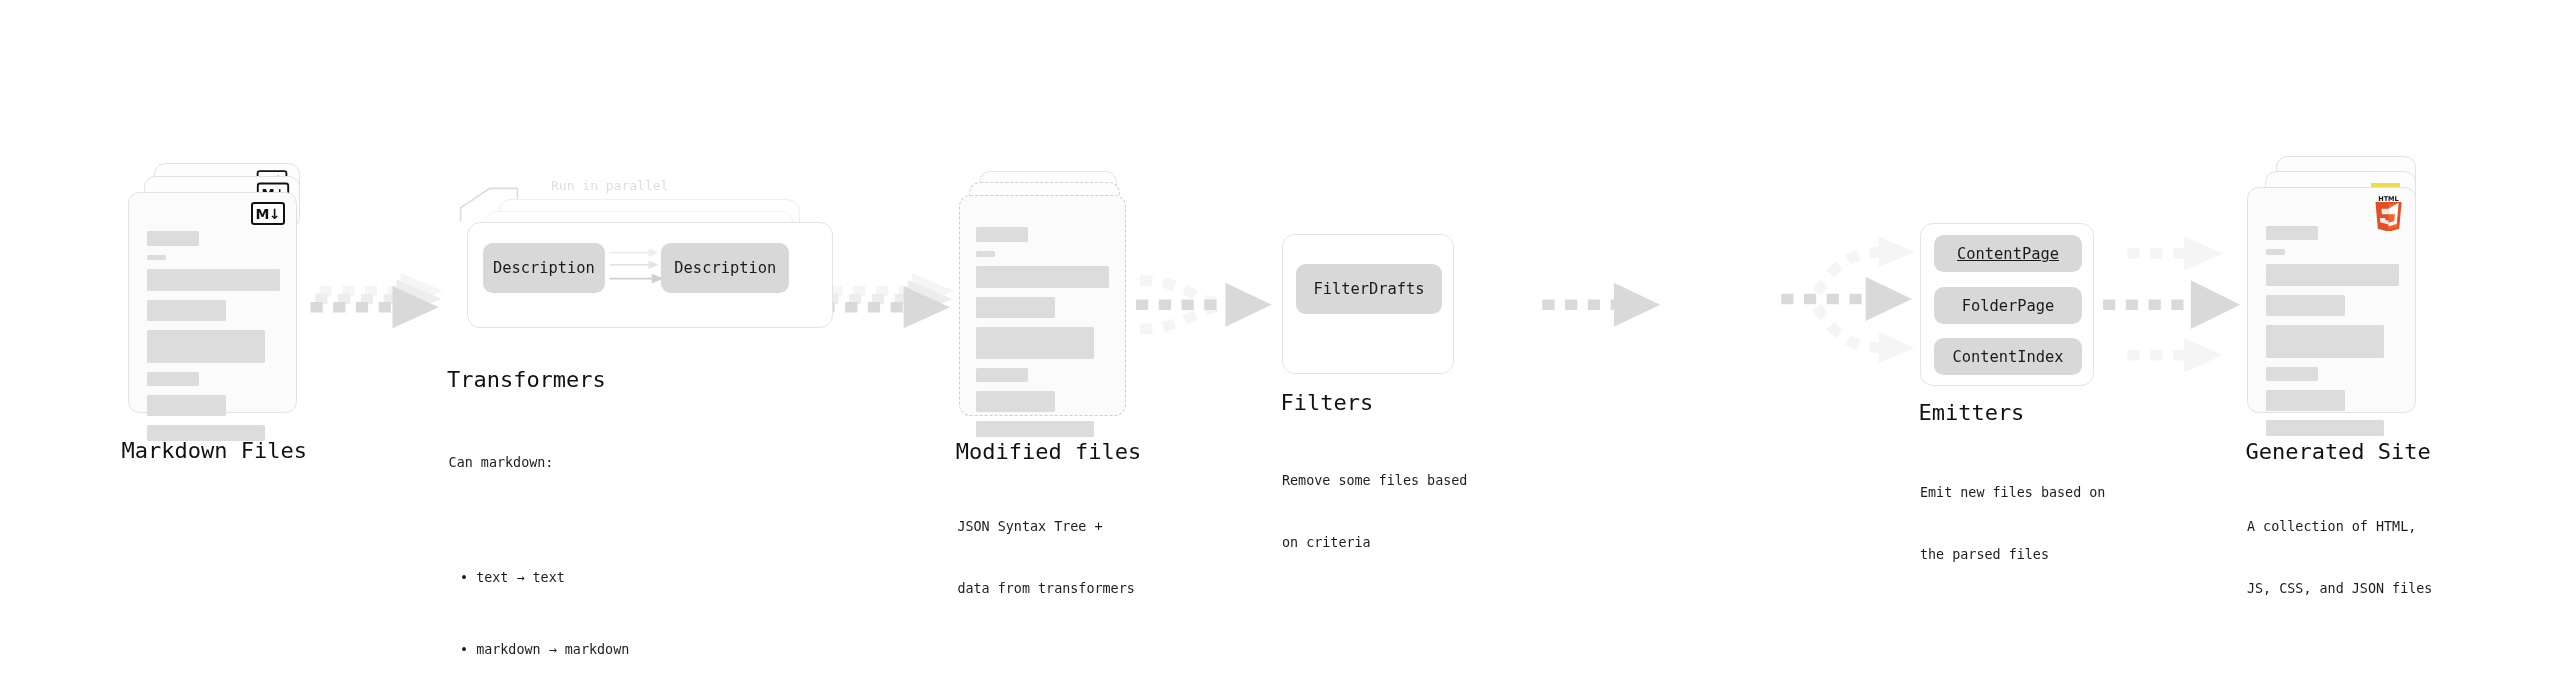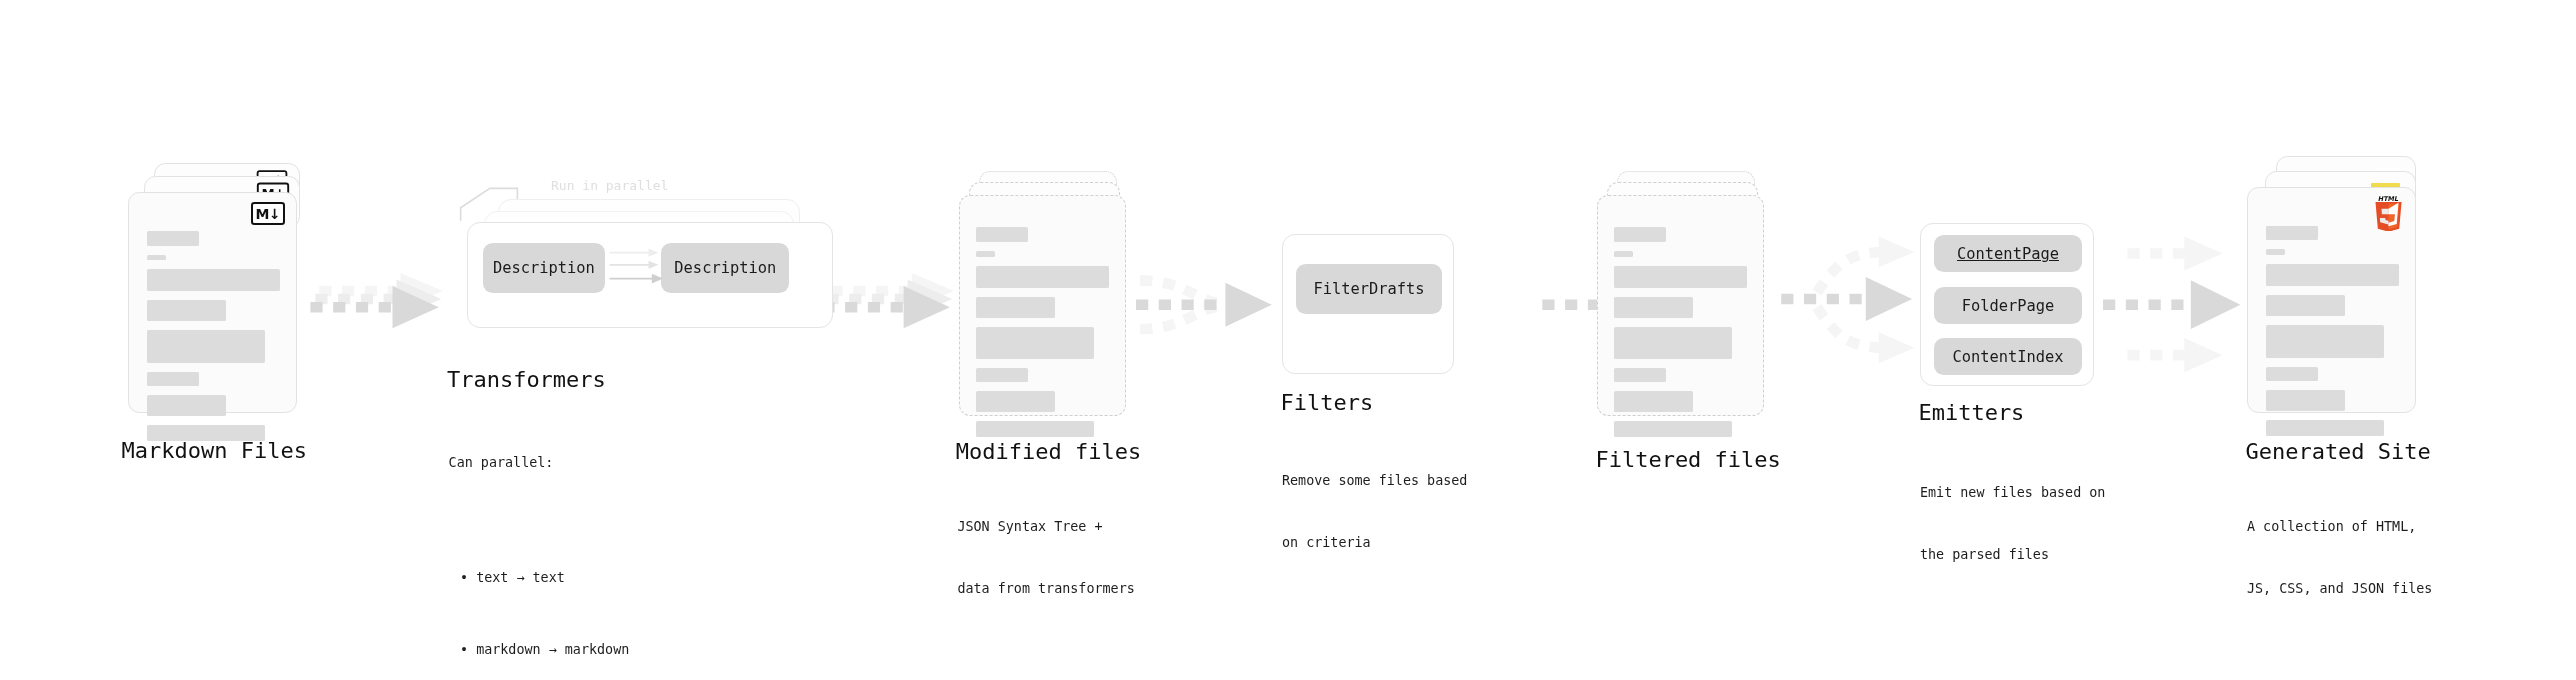--- a/index.html
+++ b/index.html
@@ -231,21 +231,21 @@
           <line x1="2" y1="33" x2="52" y2="33" stroke="#e3e3e3"></line>
           <polygon points="50,28 62,33 50,38" fill="#e3e3e3" stroke="none"></polygon>
           <line x1="2" y1="50" x2="56" y2="50" stroke="#cfcfcf"></line>
           <polygon points="54,44 68,50 54,56" fill="#cfcfcf" stroke="none"></polygon>
         </g>
       </svg>
     </div>
 
     <div class="title" style="left:-4.1px; top:184px;">Transformers</div>
     <div class="sub" style="left:-2.4px; top:228px;">
-      <div>Can parallel:</div>
+      <div>Can markdown:</div>
       <ul class="bullet-list" style="padding-left:11.4px;">
         <li>text → text</li>
         <li>markdown → markdown</li>
         
       </ul>
     </div>
   </div>
 
   <div class="node" style="left:959px; top:171px;">
     <div class="doc-stack" style="width:179px; height:244px;">
@@ -277,39 +277,20 @@
         <span>FilterDrafts</span>
       </div>
     </div>
     <div class="title" style="left:-1.6px; top:156px;">Filters</div>
     <div class="sub" style="left:0px; top:195px;">
       <div>Remove some files based</div>
       <div>on criteria</div>
     </div>
   </div>
 
-  <div class="node" style="left:1597px; top:171px;">
-    <div class="doc-stack" style="width:179px; height:244px;">
-      <div class="doc-sheet dotted ghost" style="left:19.5px; top:0px; width:138px; height:46px;"></div>
-      <div class="doc-sheet dashed ghost" style="left:9.8px; top:11.4px; width:151px; height:49px;"></div>
-      <div class="doc-sheet dashed" style="left:0px; top:24.4px; width:167px; height:221px;">
-        <div class="doc-body" style="padding:26px 16.3px;">
-          <div class="bar" style="width:52px; height:14.6px; margin-top:4.9px;"></div>
-          <div class="bar" style="width:18.7px; height:5.7px;"></div>
-          <div class="bar" style="width:133px; height:22px;"></div>
-          <div class="bar" style="width:79px; height:21px;"></div>
-          <div class="bar" style="width:118px; height:32.5px;"></div>
-          <div class="bar" style="width:52px; height:14px;"></div>
-          <div class="bar" style="width:79px; height:21px;"></div>
-          <div class="bar" style="width:118px; height:16.3px;"></div>
-        </div>
-      </div>
-    </div>
-    <div class="title" style="left:-1.6px; top:276px;">Filtered files</div>
-  </div>
 
   <div class="node" style="left:1920px; top:223px;">
     <div class="proc-box" style="left:0; top:0; width:174px; height:163px;">
       <div class="chip" style="left:13px; top:11.4px; width:148px; height:37px;text-decoration:underline;">
         <span>ContentPage</span>
       </div>
       <div class="chip" style="left:13px; top:63px; width:148px; height:37px;">
         <span>FolderPage</span>
       </div>
       <div class="chip" style="left:13px; top:114px; width:148px; height:37px;">
@@ -329,21 +310,21 @@
       <div class="doc-sheet solid ghost" style="left:29px; top:0px; width:140px; height:46px;">
         <div class="badge-css" style="position:absolute; right:14.6px; top:11.4px;">
           <span>CSS</span>
         </div>
       </div>
 
       <div class="doc-sheet solid ghost" style="left:18px; top:14.6px; width:151px; height:47px;">
         <div class="badge-js" style="position:absolute; right:14.6px; top:11.4px;"></div>
       </div>
 
-      <div class="doc-sheet solid" style="left:0px; top:31px; width:169px; height:226px;font-style:italic;">
+      <div class="doc-sheet solid" style="left:0px; top:31px; width:169px; height:226px;">
         <svg class="badge-html5" style="right:11.4px; top:7.3px;" viewBox="0 0 512 580">
           <g fill="#111" font-family="DejaVu Sans, Liberation Sans, sans-serif" font-size="108" font-weight="bold">
             <text x="256" y="86" text-anchor="middle">HTML</text>
           </g>
           <path fill="#e44d26" d="M41,110 l39,440 176,49 177,-49 39,-440z"></path>
           <path fill="#f16529" d="M256,137 v424 l143,-40 33,-384z"></path>
           <path fill="#ebebeb" d="M256,220 H140 l8,90 h108 v-90z M256,420 l-1,0 -49,-13 -3,-35 h-90 l6,69 136,38 1,0 v-59z"></path>
           <path fill="#fff" d="M255,220 v90 h107 l-10,113 -97,26 v59 l136,-38 1,-11 15,-175 2,-17 12,-147z"></path>
         </svg>
         <div class="doc-body" style="padding:28px 18px;">

